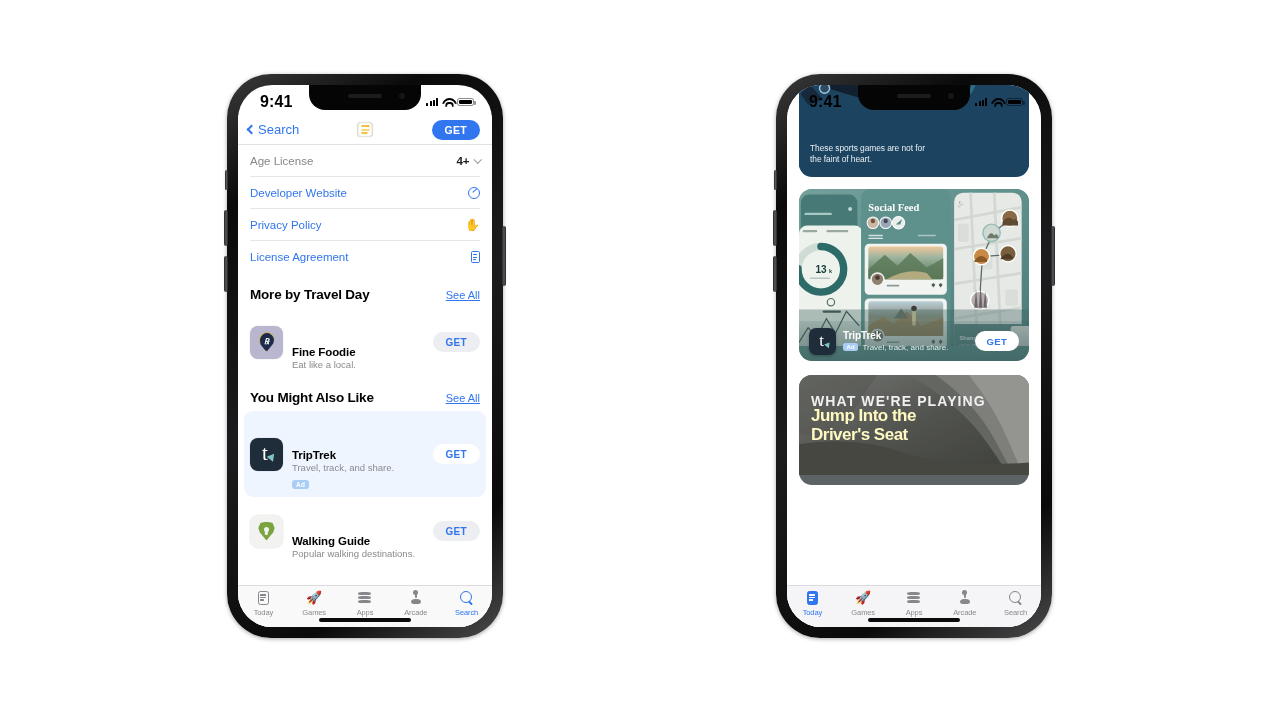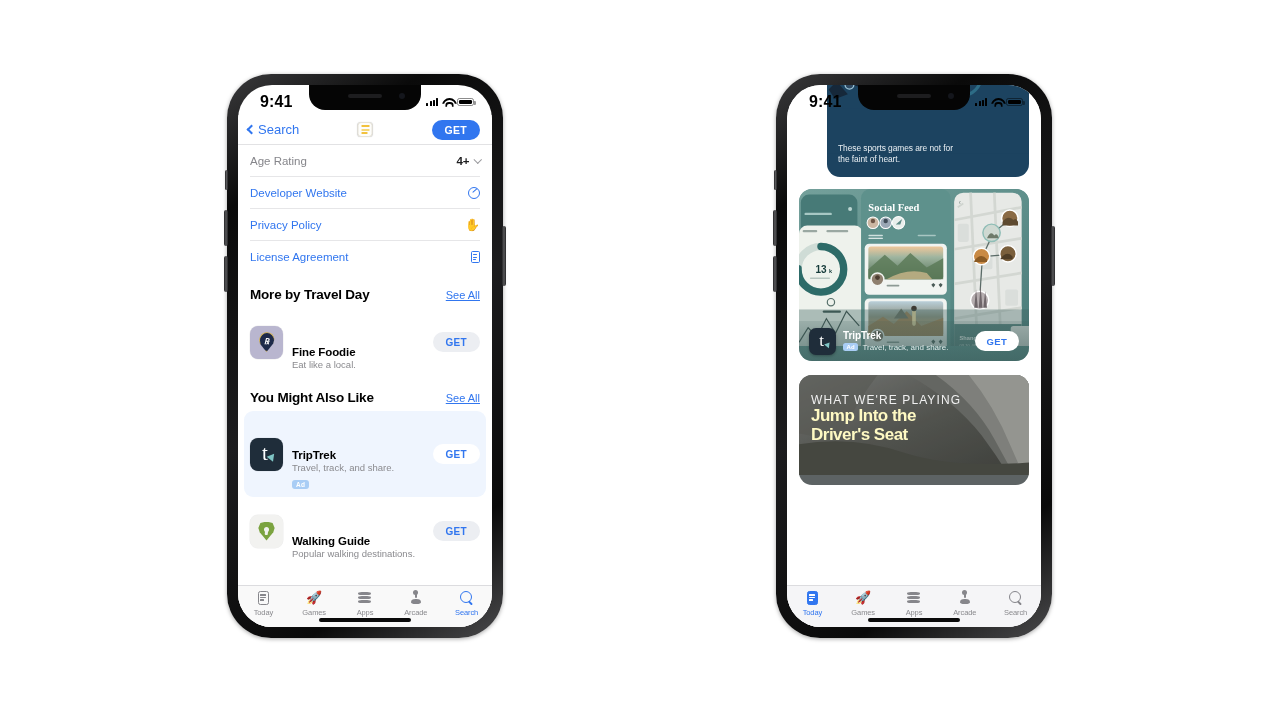--- a/index.html
+++ b/index.html
@@ -252,21 +252,20 @@
     width:92px; height:3.6px; background:#0a0a0a; border-radius:2px; z-index:26;
   }
 
   
   .r-content { position:absolute; inset:0; background:#fff; }
 
   .sports-card {
     position:absolute; left:12px; right:12px; top:-26px; height:118px;
     border-radius:13px; overflow:hidden;
     background:#1c4360;
-    margin-left:28px;
   }
   .sports-art { position:absolute; inset:0; }
   .sports-card .cap {
     position:absolute; left:11px; bottom:11px;
     color:#e9eff3; font-size:8.4px; line-height:1.38; letter-spacing:-.05px;
   }
 
   .ad-card {
     position:absolute; left:12px; right:12px; top:104px; height:172px;
     border-radius:13px; overflow:hidden;
@@ -295,21 +294,21 @@
   .ad-get { background:#fff;color:#3176ef;font-size:9.5px;font-weight:bold;
     padding:4.5px 12px;border-radius:11px;border:none;cursor:pointer;letter-spacing:.3px;flex:none;}
 
   .today-card {
     position:absolute; left:12px; right:12px; top:290px; height:110px;
     border-radius:13px; overflow:hidden; background:#5d6364;
   }
   .today-art{position:absolute;inset:0;}
   .today-kicker{
     position:absolute; left:12px; top:18px;
-    font-size:12px; font-weight:normal; color:#f0f0f0;
+    font-size:14px; font-weight:bold; color:#f0f0f0;
     letter-spacing:1.1px;
   }
   .today-title{
     position:absolute; left:12px; top:31px; right:12px;
     font-size:17px; font-weight:bold; color:#fef9c3;
     line-height:1.12; letter-spacing:-.5px;
   }
 </style>
 </head>
 <body>
@@ -353,21 +352,21 @@
             <i></i>
             <i></i>
             <i></i>
           </div>
         <button class="nav-get">GET</button>
       </div>
 
       <div class="content">
 
         <div class="info-row">
-          <span class="k">Age Rating</span>
+          <span class="k">Age License</span>
           <span class="v">
             <span>4+</span>
             <i class="chev-d"></i>
           </span>
         </div>
 
         <div class="link-row">
           <span>Developer Website</span>
           <i class="ico-compass"></i>
         </div>

